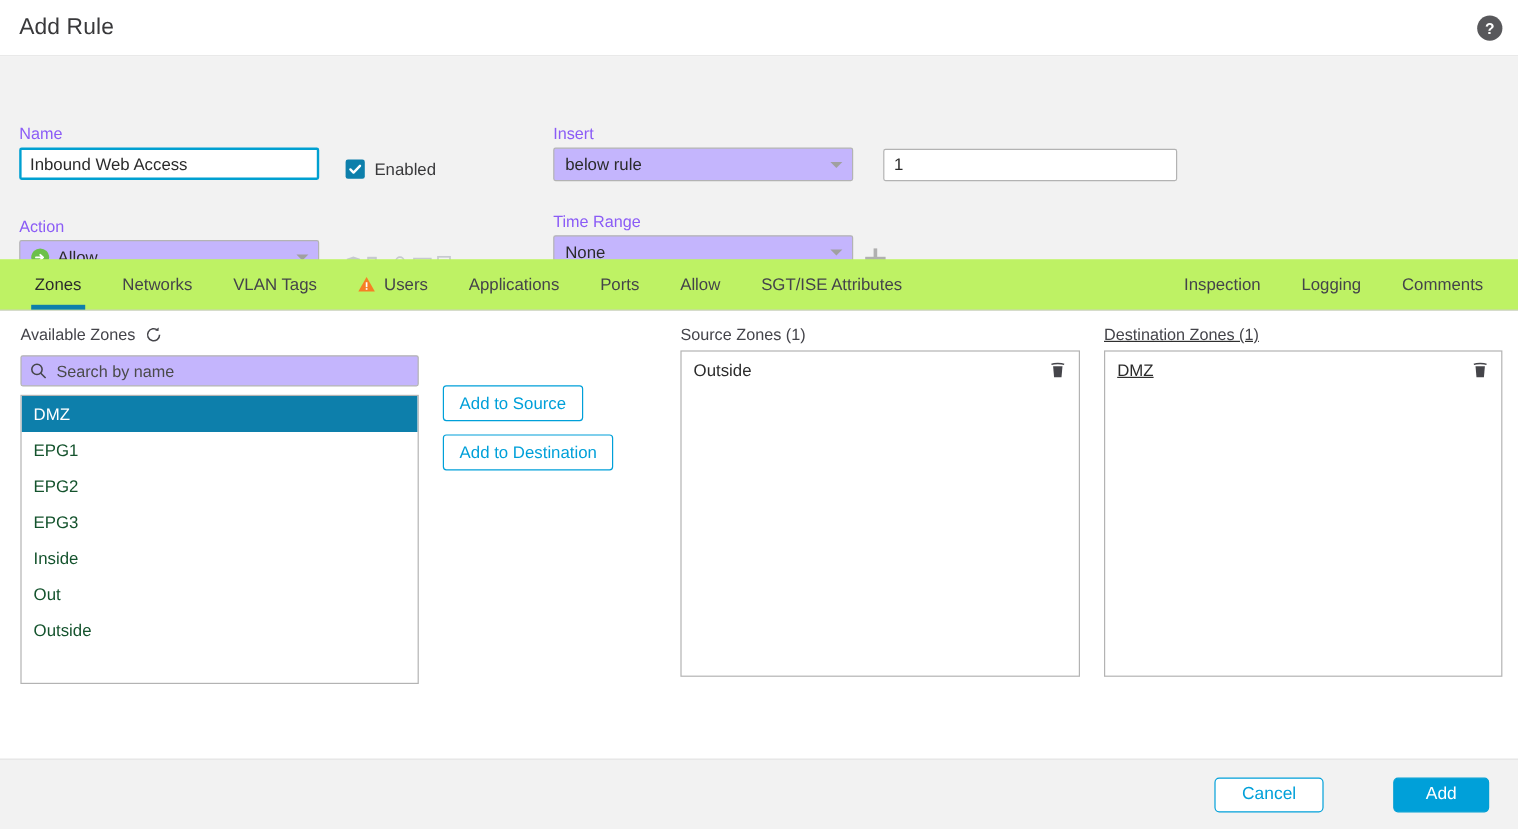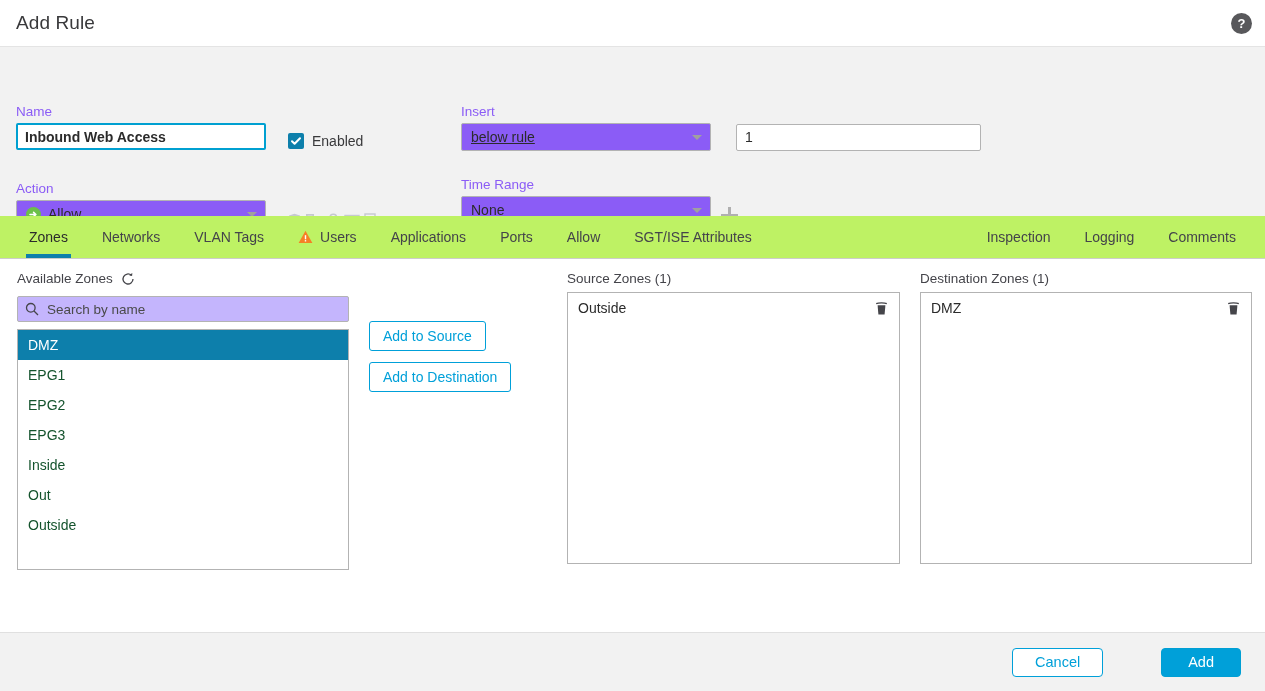--- a/index.html
+++ b/index.html
@@ -77,36 +77,35 @@
     border: 1px solid #b3b3b3;
     background: #ffffff;
     padding: 0 8px;
     border-radius: 2px;
     outline: none;
   }
   input.txt.focused {
     border: 2px solid #00a0d1;
     padding: 0 7px;
   }
-  #name-input { width: 250px; font-weight: bold; }
+  #name-input { width: 250px; }
   #insert-num { width: 245px; }
 
   .select {
     position: relative;
     height: 28px;
     border: 1px solid #b3b3b3;
-    background: #8b5cf6;
+    background: #c4b5fd;
     border-radius: 2px;
     display: flex; align-items: center;
     padding: 0 32px 0 9px;
     font-size: 14px;
     color: #2b2b2b;
     cursor: pointer;
     user-select: none;
-    text-decoration: underline;
   }
   .select .caret {
     position: absolute; right: 8px; top: 50%;
     width: 0; height: 0;
     margin-top: -2px;
     border-left: 5px solid transparent;
     border-right: 5px solid transparent;
     border-top: 5px solid #a0a0a0;
   }
   #insert-select { width: 250px; }
@@ -203,21 +202,21 @@
     font-size: 13.5px;
     color: #44444a;
     display: flex; align-items: center; gap: 8px;
   }
   .refresh-icon { cursor: pointer; display: inline-flex; }
   .refresh-icon svg { display: block; }
 
   .avail-col { position: absolute; left: 17px; top: 12px; width: 332px; }
   .mid-col   { position: absolute; left: 369px; top: 62px; width: 180px; }
   .src-col   { position: absolute; left: 567px; top: 12px; width: 333px; }
-  .dst-col   { position: absolute; left: 920px; top: 12px; width: 332px; }
+  .dst-col   { position: absolute; left: 920px; top: 12px; width: 332px; text-decoration: underline; }
 
   .search-wrap {
     position: relative;
     margin-top: 10px;
     height: 26px;
     border: 1px solid #b3b3b3;
     background: #c4b5fd;
     border-radius: 2px;
     display: flex; align-items: center;
     padding-left: 27px;

